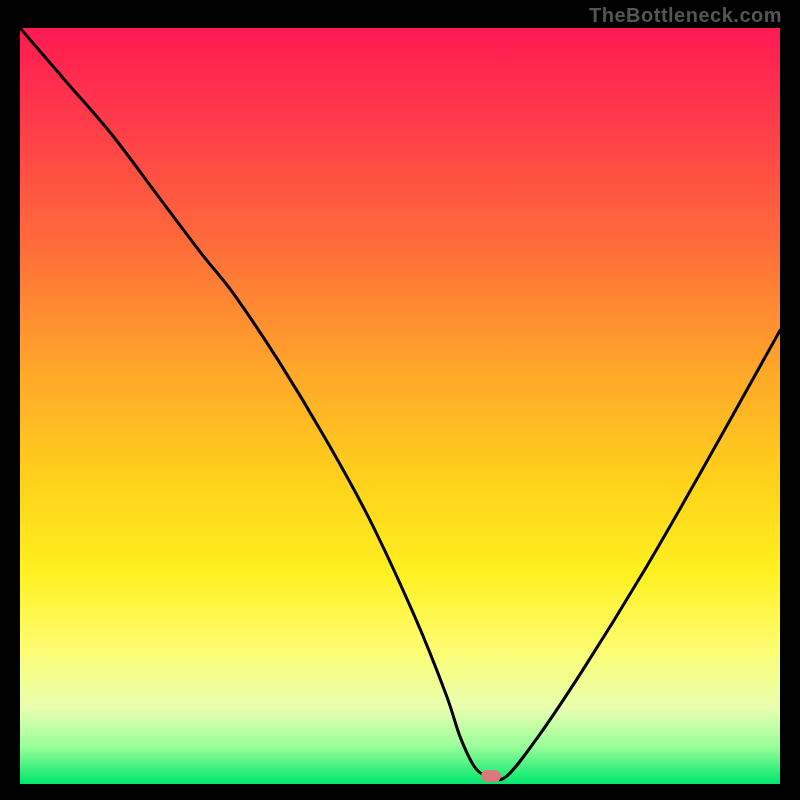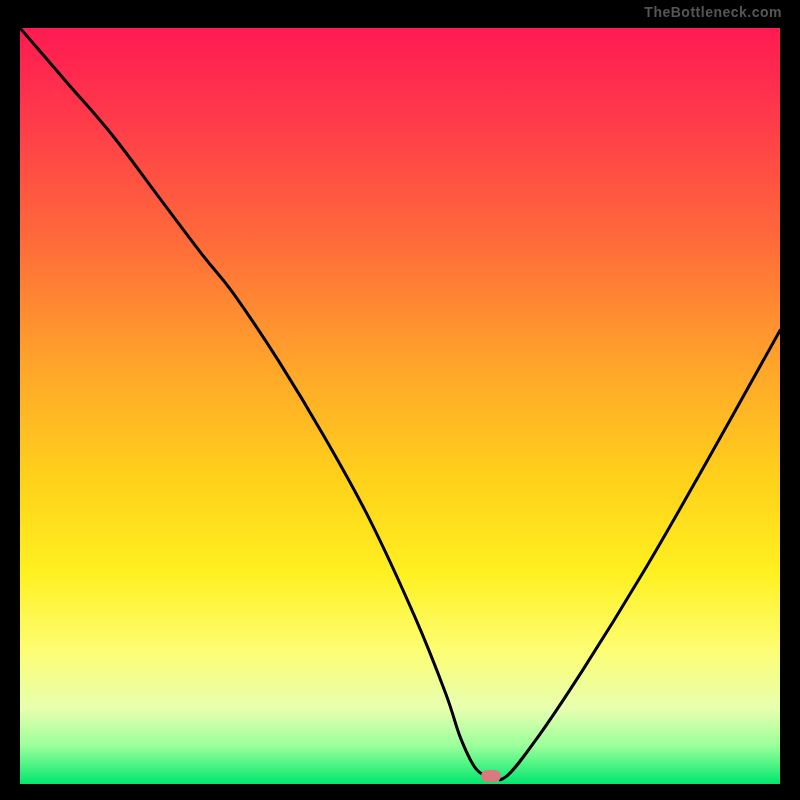--- a/index.html
+++ b/index.html
@@ -15,21 +15,21 @@
     position: relative;
     width: 800px;
     height: 800px;
     background: #000;
   }
   .watermark {
     position: absolute;
     top: 4px;
     right: 18px;
     color: #555;
-    font-size: 14px;
+    font-size: 20px;
     font-weight: 600;
     letter-spacing: 0.5px;
   }
   .plot-area {
     position: absolute;
     left: 20px;
     top: 28px;
     width: 760px;
     height: 756px;
     background: #000;

